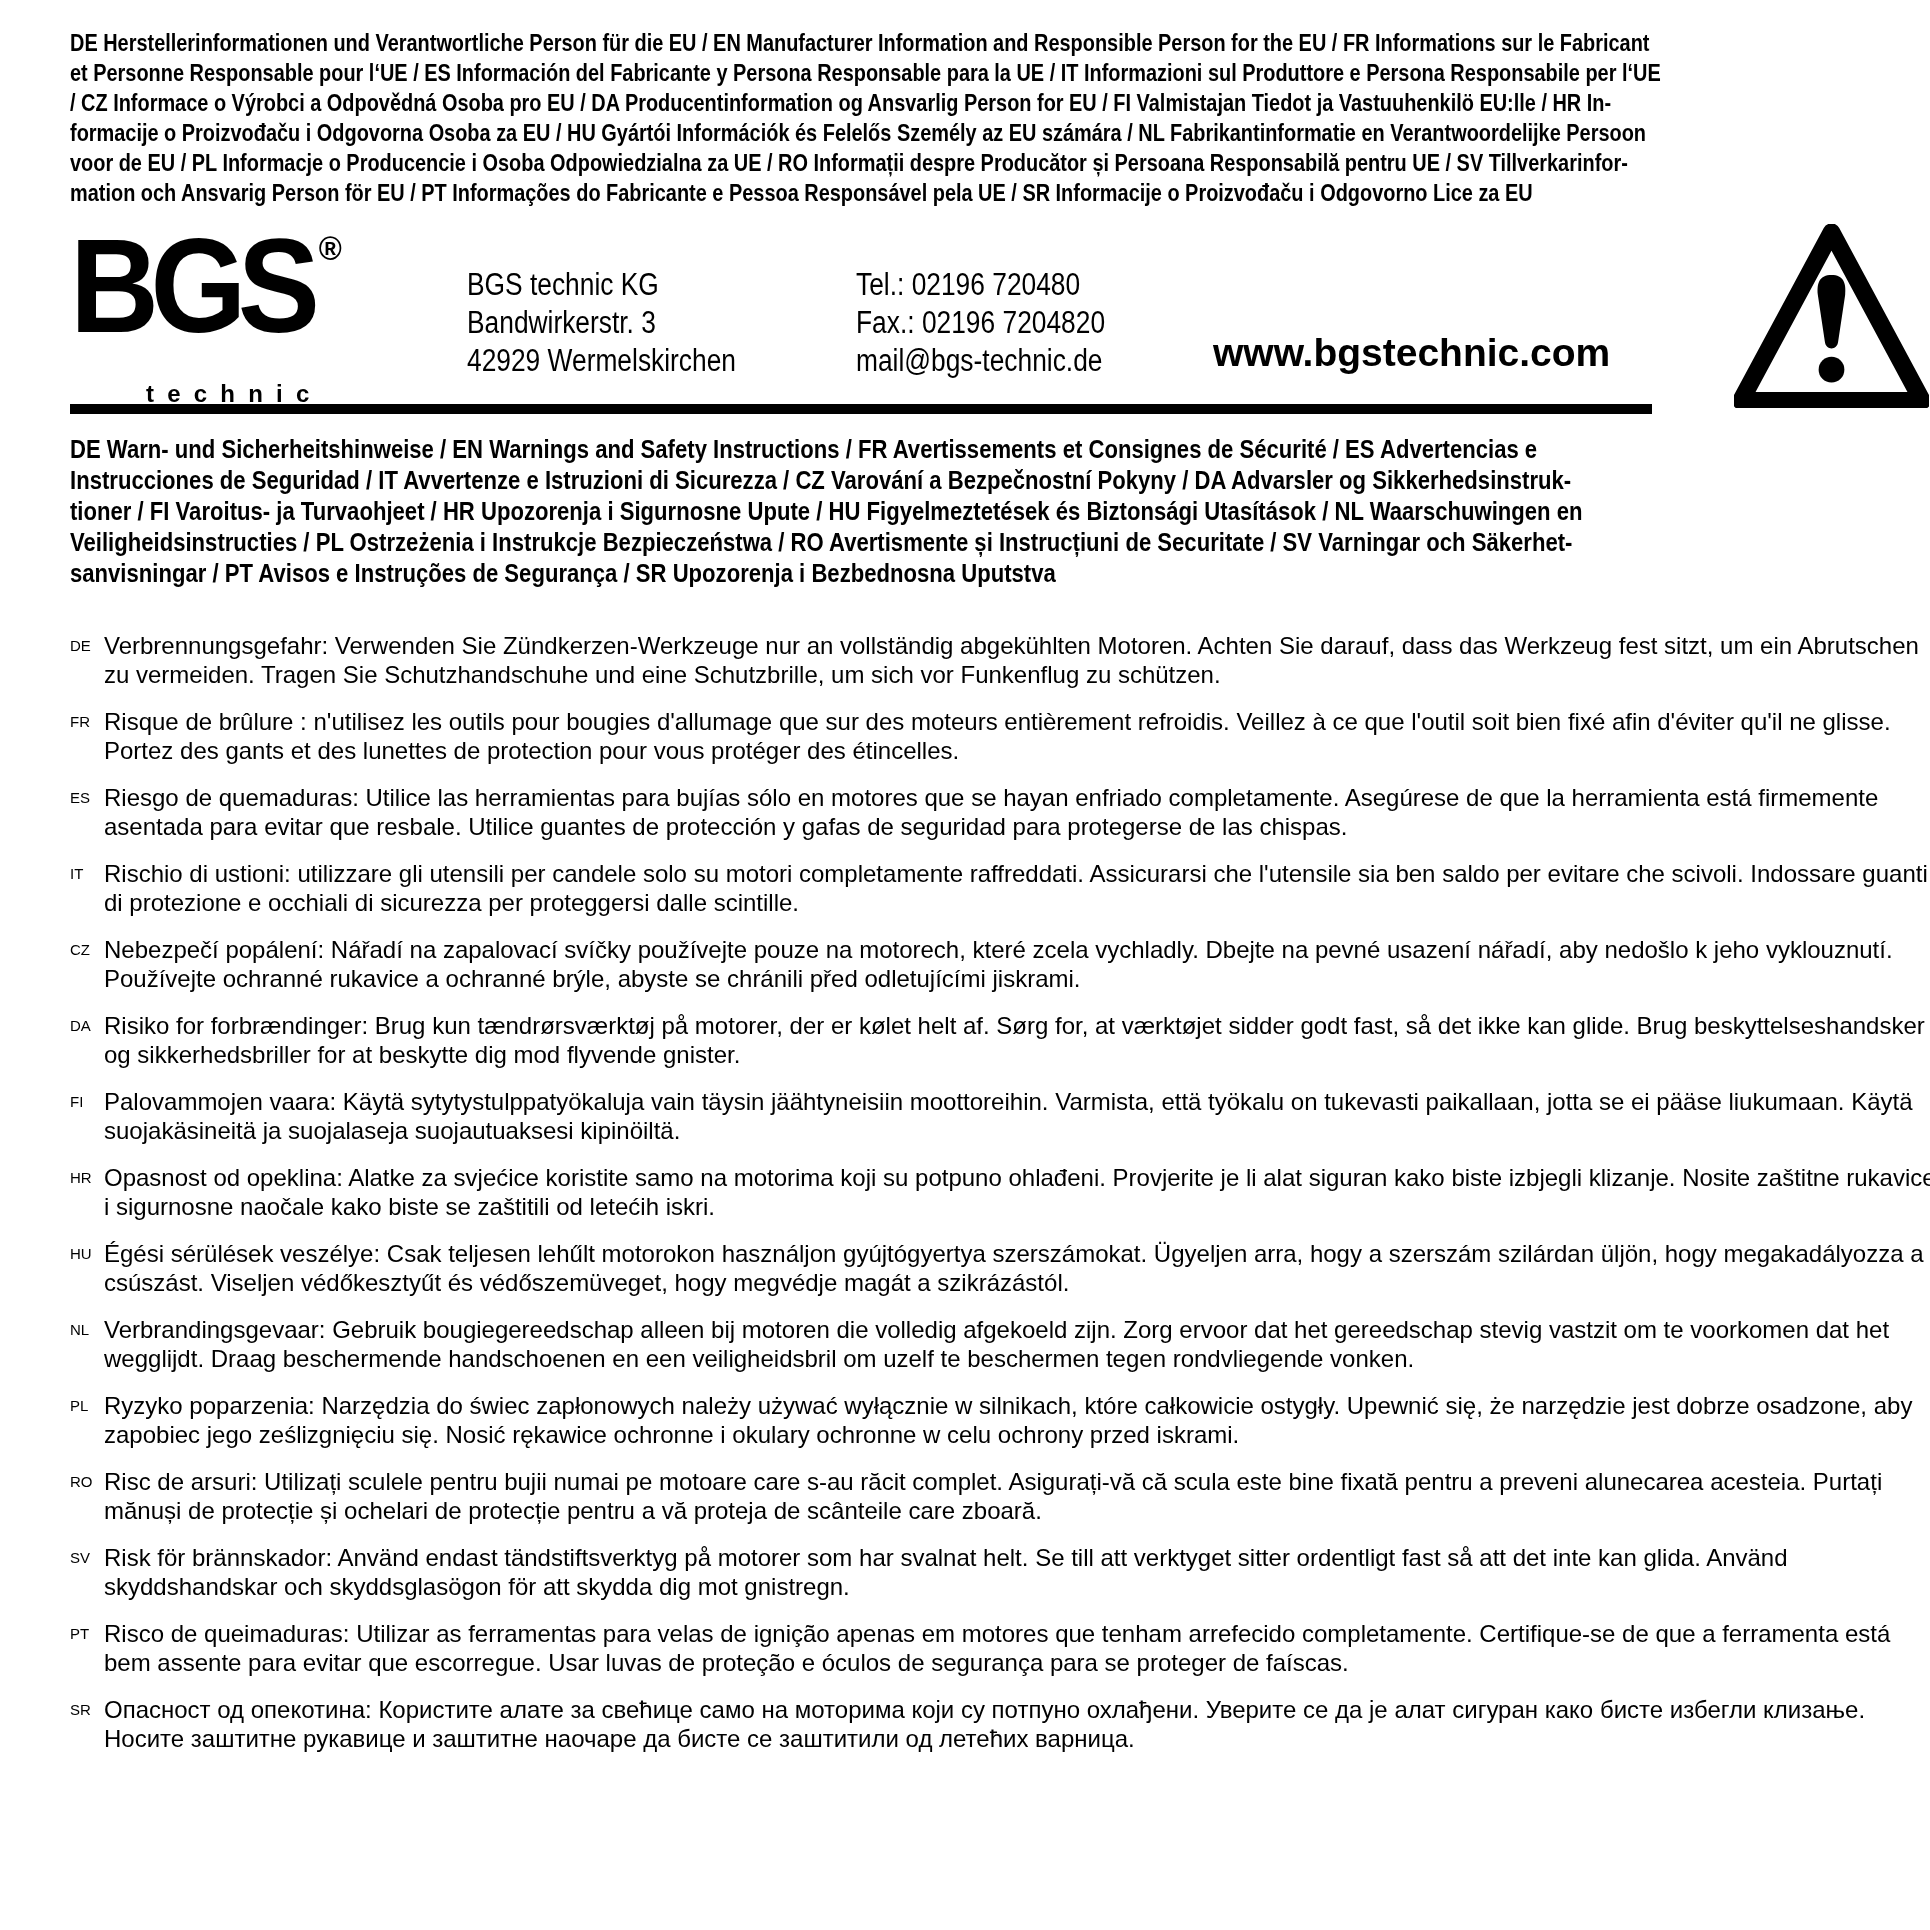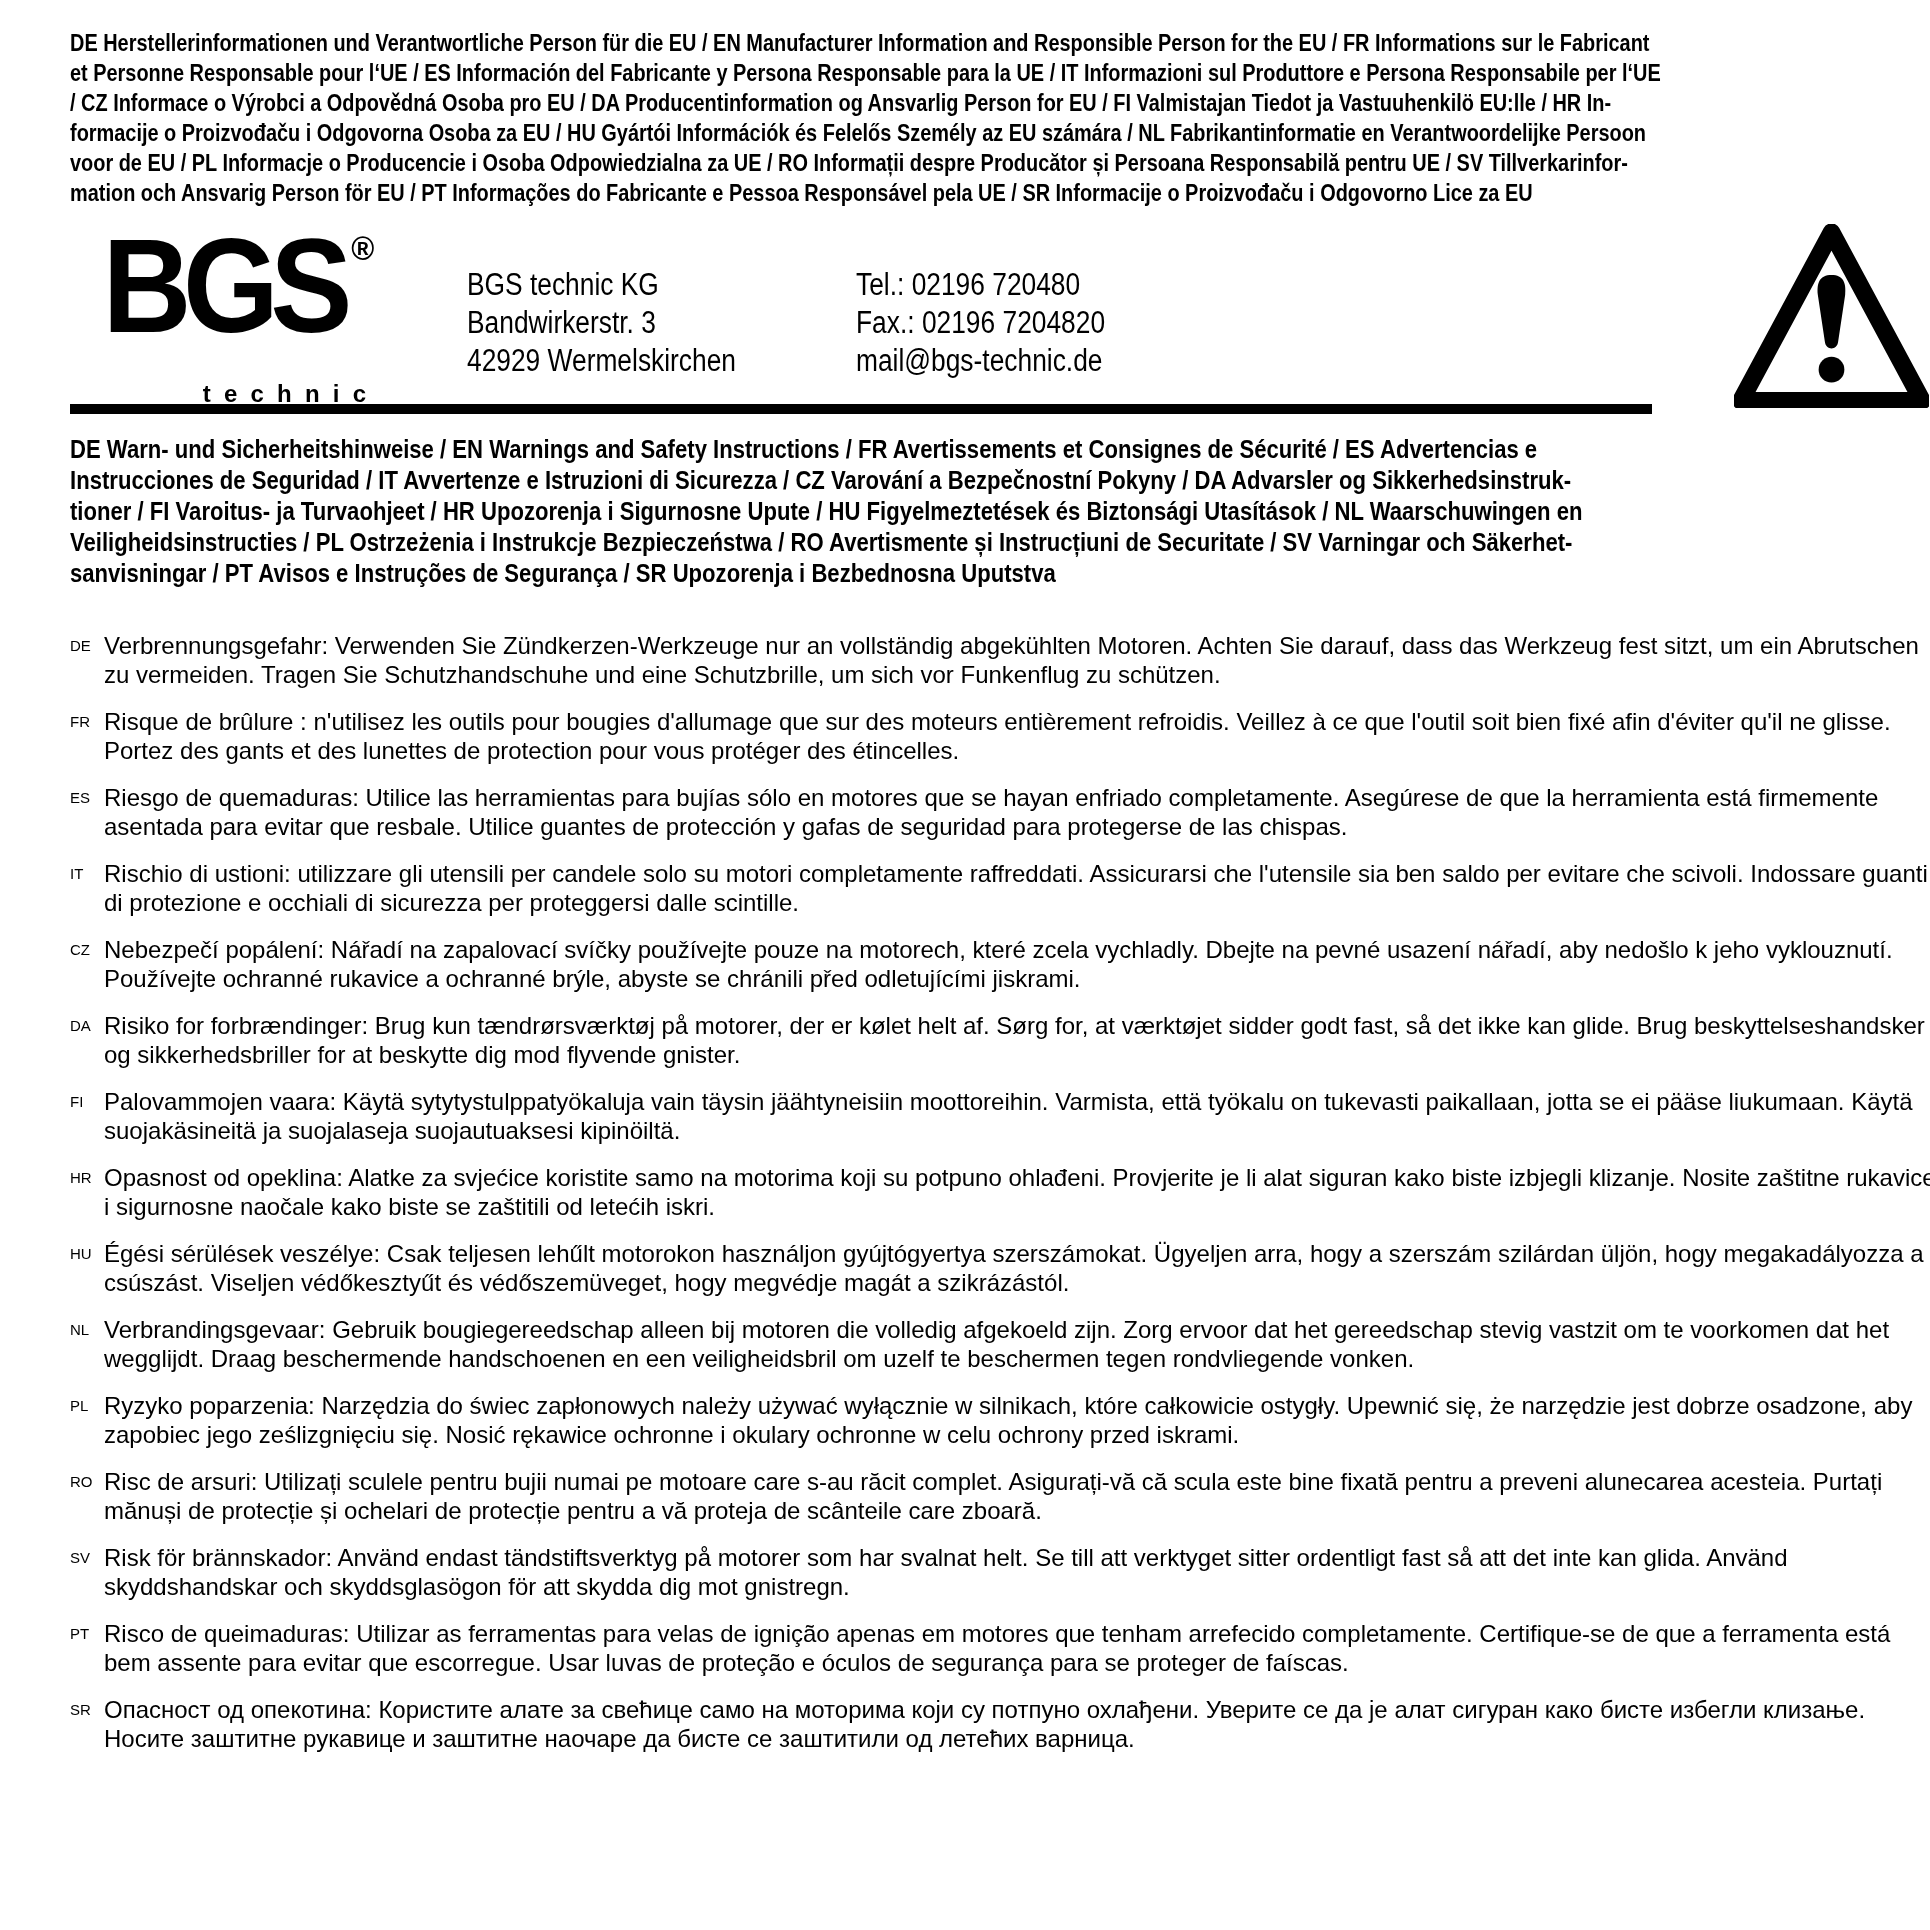--- a/index.html
+++ b/index.html
@@ -20,21 +20,21 @@
   
   .hdr1 { transform:scaleX(0.83); transform-origin:0 0; }
   .hdr1 .hline {
     font-weight:700; font-size:24px; line-height:30px;
     white-space:pre;
   }
 
   
   .company-row { position:relative; height:174px; margin-top:18.7px; }
 
-  .logo { position:absolute; left:0; top:2; width:366px;text-align:center; }
+  .logo { position:absolute; left:0; top:2; width:366px; }
   .logo-main {
     font-size:134px; font-weight:700; letter-spacing:-9.3px;
     line-height:117px; transform:scaleX(0.92); transform-origin:0 0;
     white-space:nowrap;
   }
   .logo-reg { font-size:34px; letter-spacing:0; position:relative; top:-72px; margin-left:7.8px; font-weight:700; }
   .logo-sub {
     font-size:24px; font-weight:700; letter-spacing:13.2px;
     margin-left:76px; margin-top:1.6px; white-space:nowrap;
   }
@@ -96,20 +96,21 @@
       <div>Bandwirkerstr. 3</div>
       <div>42929 Wermelskirchen</div>
     </div>
 
     <div class="contact squeeze">
       <div>Tel.: 02196 720480</div>
       <div>Fax.: 02196 7204820</div>
       <div>mail@bgs-technic.de</div>
     </div>
 
+    <div class="website">www.bgstechnic.com</div>
 
     <svg class="warn-tri" width="195" height="184" viewBox="0 0 100 94" xmlns="http://www.w3.org/2000/svg">
       <path d="M50 4 L96.5 90.5 L3.5 90.5 Z" fill="none" stroke="#000" stroke-width="9" stroke-linejoin="round"></path>
       <path d="M50 26 C56.2 26 57.6 30.2 57 36.2 L53.4 60.2 C52.9 64.8 47.1 64.8 46.6 60.2 L43 36.2 C42.4 30.2 43.8 26 50 26 Z" fill="#000"></path>
       <circle cx="50" cy="74.5" r="6.6" fill="#000"></circle>
     </svg>
 
   </div>
 
   <div class="divider"></div>

